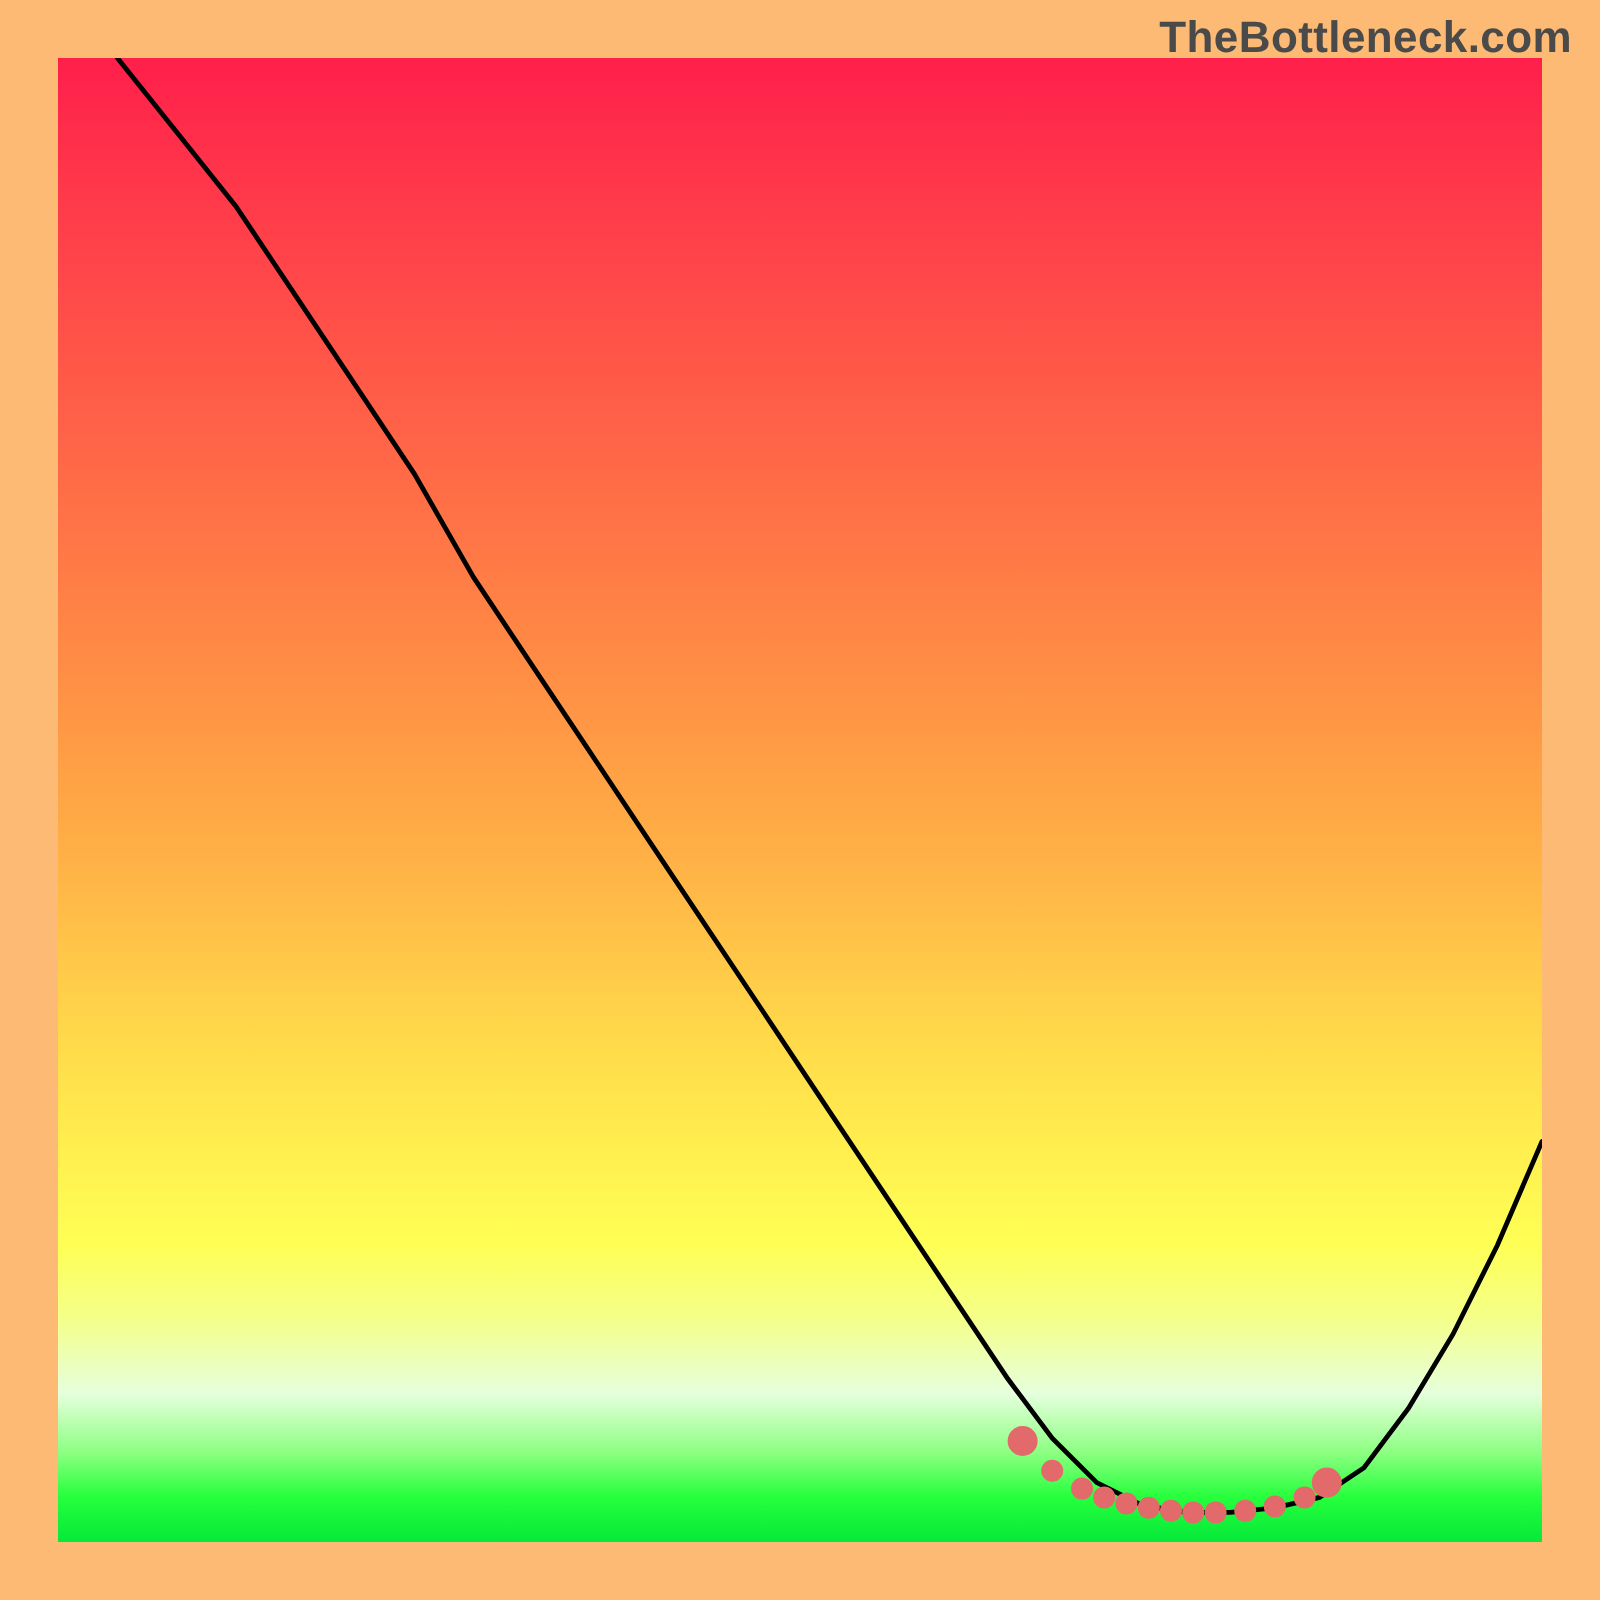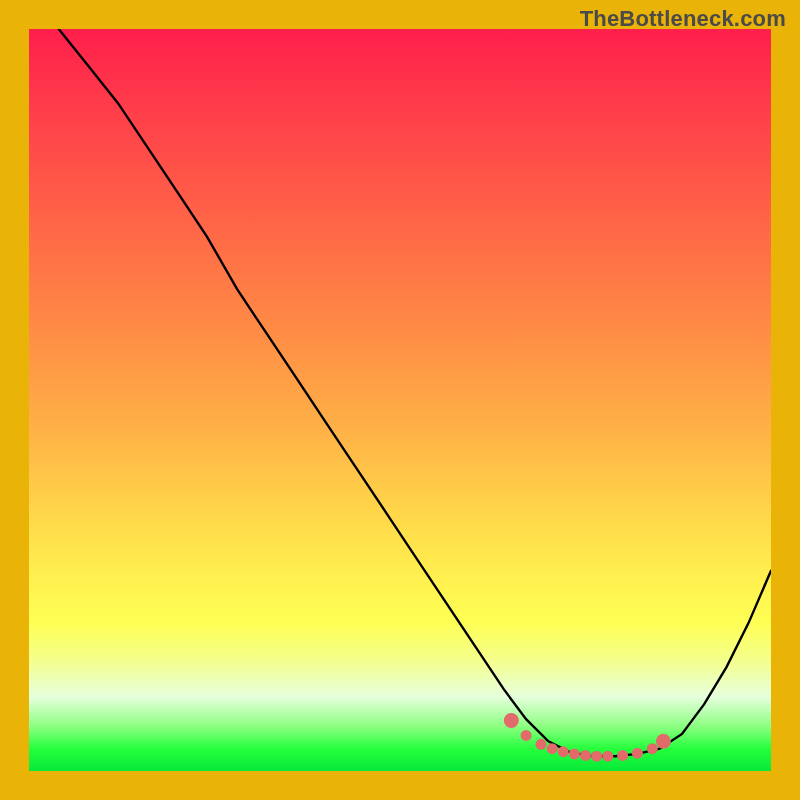--- a/index.html
+++ b/index.html
@@ -8,21 +8,21 @@
     width: 800px;
     height: 800px;
     overflow: hidden;
     background: #000;
     font-family: Arial, Helvetica, sans-serif;
   }
   .frame {
     position: relative;
     width: 800px;
     height: 800px;
-    background: #eab308;
+    background: #fdba74;
   }
   .watermark {
     position: absolute;
     top: 6px;
     right: 14px;
     color: #4a4a4a;
     font-size: 22px;
     font-weight: 600;
     letter-spacing: 0.2px;
     z-index: 10;

